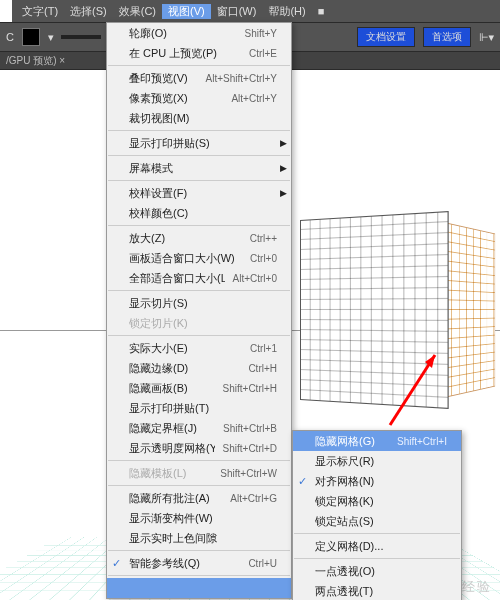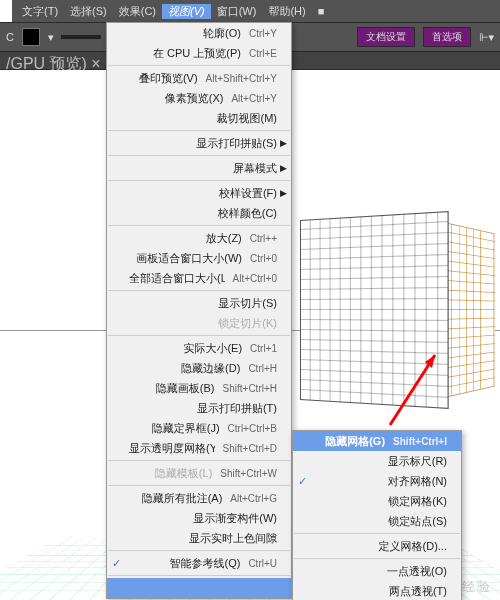--- a/index.html
+++ b/index.html
@@ -1,37 +1,37 @@
 <!DOCTYPE html>
 <html><head>
 <meta charset="utf-8">
 <style>
 * { margin:0; padding:0; box-sizing:border-box; font-family:"Microsoft YaHei",Arial,sans-serif; }
 body { width:500px; height:600px; background:#fff; overflow:hidden; position:relative; }
 .menubar { height:22px; background:#535353; display:flex; align-items:center; padding:0 4px; color:#ddd; font-size:11px;margin-left:12px; }
 .menubar span { padding:0 6px; cursor:default; }
-.menubar span.open { background:#6b9de8; color:#fff;font-style:italic; }
+.menubar span.open { background:#6b9de8; color:#fff; }
 .toolbar { height:30px; background:#535353; border-top:1px solid #2a2a2a; border-bottom:1px solid #2a2a2a; display:flex; align-items:center; padding:0 6px; gap:8px; color:#ddd; font-size:11px; }
 .toolbar .sw { width:18px; height:18px; background:#000; border:1px solid #777; }
 .toolbar .sw.white { background:#fff; }
 .toolbar .thin { width:40px; height:4px; background:#222; }
-.toolbar .btn { padding:2px 8px; background:#701a75; border:1px solid #2a2a2a; font-size:10px; }
-.subbar { height:18px; background:#424242; color:#bbb; font-size:16px; padding:2px 6px; border-bottom:1px solid #2a2a2a; }
+.toolbar .btn { padding:2px 8px; background:#1d4ed8; border:1px solid #2a2a2a; font-size:10px; }
+.subbar { height:18px; background:#424242; color:#bbb; font-size:10px; padding:2px 6px; border-bottom:1px solid #2a2a2a; }
 .canvas { position:absolute; top:70px; left:0; right:0; bottom:0; background:#fff; }
 .building { position:absolute; top:150px; left:300px; width:180px; height:200px; }
 .building .front { position:absolute; width:140px; height:180px; border:1px solid #555; background:repeating-linear-gradient(90deg,#fff,#fff 9px,#bbb 9px,#bbb 10px),repeating-linear-gradient(0deg,#fff,#fff 9px,#bbb 9px,#bbb 10px); background-blend-mode:multiply; transform:perspective(400px) rotateY(-15deg); transform-origin:left; }
 .building .side { position:absolute; left:135px; width:100px; height:180px; border:1px solid #c96; background:repeating-linear-gradient(90deg,#fff,#fff 11px,#e0b070 11px,#e0b070 12px),repeating-linear-gradient(0deg,#fff,#fff 9px,#e0b070 9px,#e0b070 10px); background-blend-mode:multiply; transform:perspective(400px) rotateY(45deg); transform-origin:left; }
 .grid-floor { position:absolute; bottom:0; left:-50px; right:-50px; height:200px; background:repeating-linear-gradient(90deg,transparent,transparent 19px,#9de0d0 19px,#9de0d0 20px),repeating-linear-gradient(0deg,transparent,transparent 19px,#9de0d0 19px,#9de0d0 20px); transform:perspective(300px) rotateX(60deg); transform-origin:bottom; opacity:.6; }
 .horizon { position:absolute; top:260px; left:0; right:0; height:1px; background:#999; }
 .arrow { position:absolute; top:340px; left:380px; width:70px; height:90px; pointer-events:none; }
 .arrow svg { width:100%; height:100%; }
 .menu { position:absolute; top:22px; left:106px; width:186px; background:#f0f0f0; border:1px solid #999; box-shadow:2px 2px 6px rgba(0,0,0,.3); font-size:11px; color:#222; z-index:10; }
 .submenu { position:absolute; top:430px; left:292px; width:170px; background:#f0f0f0; border:1px solid #999; box-shadow:2px 2px 6px rgba(0,0,0,.3); font-size:11px; color:#222; z-index:11; }
-.mi { display:flex; align-items:center; height:20px; padding:0 14px 0 22px; position:relative; cursor:default;text-align:right; }
-.mi.hl { background:#6b9de8; color:#fff;font-weight:bold; }
+.mi { display:flex; align-items:center; height:20px; padding:0 14px 0 22px; position:relative; cursor:default; }
+.mi.hl { background:#6b9de8; color:#fff; }
 .mi.dis { color:#aaa; }
 .mi .lbl { flex:1; white-space:nowrap; overflow:hidden; }
 .mi .sc { font-size:10px; color:#666; margin-left:8px; }
 .mi.hl .sc { color:#e8f0ff; }
 .mi .chk { position:absolute; left:5px; color:#3a76d6; font-size:11px; }
 .mi .arr { position:absolute; right:4px; font-size:9px; }
 .sep { height:1px; background:#ccc; margin:2px 1px; }
 .watermark { position:absolute; bottom:4px; right:8px; font-size:13px; color:#ccc; letter-spacing:2px; pointer-events:none; }
 </style>
 </head>
@@ -75,21 +75,21 @@
 <div class="arrow">
   <svg viewBox="0 0 70 90">
       <path d="M10 85 L55 15" stroke="#f00" stroke-width="3" fill="none"></path>
       <path d="M55 15 L45 22 L52 28 Z" fill="#f00"></path>
     </svg>
 </div>
 
 <div class="menu" id="main-menu">
     <div class="mi">
       <span class="lbl">轮廓(O)</span>
-      <span class="sc">Ctrl+Y</span>
+      <span class="sc">Shift+Y</span>
     </div>
     <div class="mi">
       <span class="lbl">在 CPU 上预览(P)</span>
       <span class="sc">Ctrl+E</span>
     </div>
     <div class="sep"></div>
     <div class="mi">
       <span class="lbl">叠印预览(V)</span>
       <span class="sc">Alt+Shift+Ctrl+Y</span>
     </div>
@@ -149,21 +149,21 @@
     </div>
     <div class="mi">
       <span class="lbl">隐藏画板(B)</span>
       <span class="sc">Shift+Ctrl+H</span>
     </div>
     <div class="mi">
       <span class="lbl">显示打印拼贴(T)</span>
     </div>
     <div class="mi">
       <span class="lbl">隐藏定界框(J)</span>
-      <span class="sc">Ctrl+Ctrl+B</span>
+      <span class="sc">Shift+Ctrl+B</span>
     </div>
     <div class="mi">
       <span class="lbl">显示透明度网格(Y)</span>
       <span class="sc">Shift+Ctrl+D</span>
     </div>
     <div class="sep"></div>
     <div class="mi dis">
       <span class="lbl">隐藏模板(L)</span>
       <span class="sc">Shift+Ctrl+W</span>
     </div>

